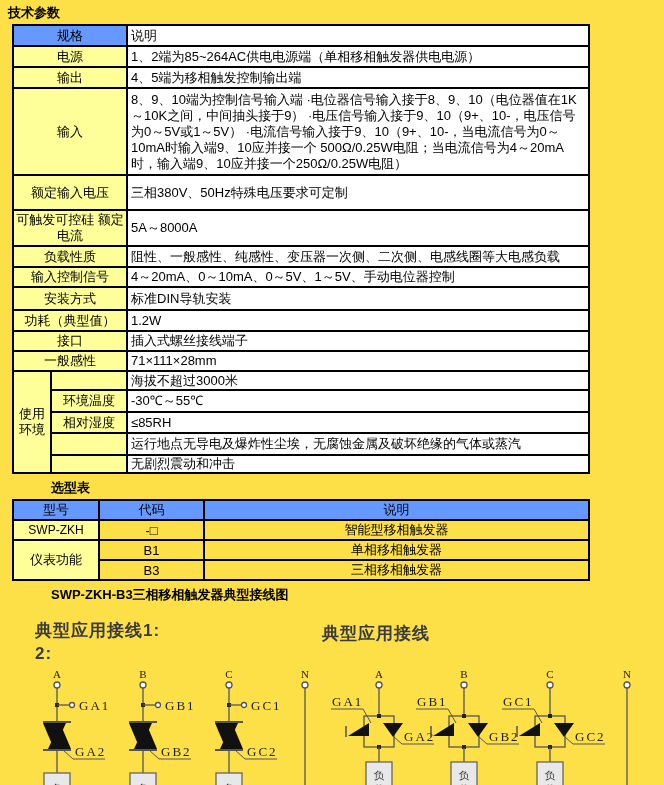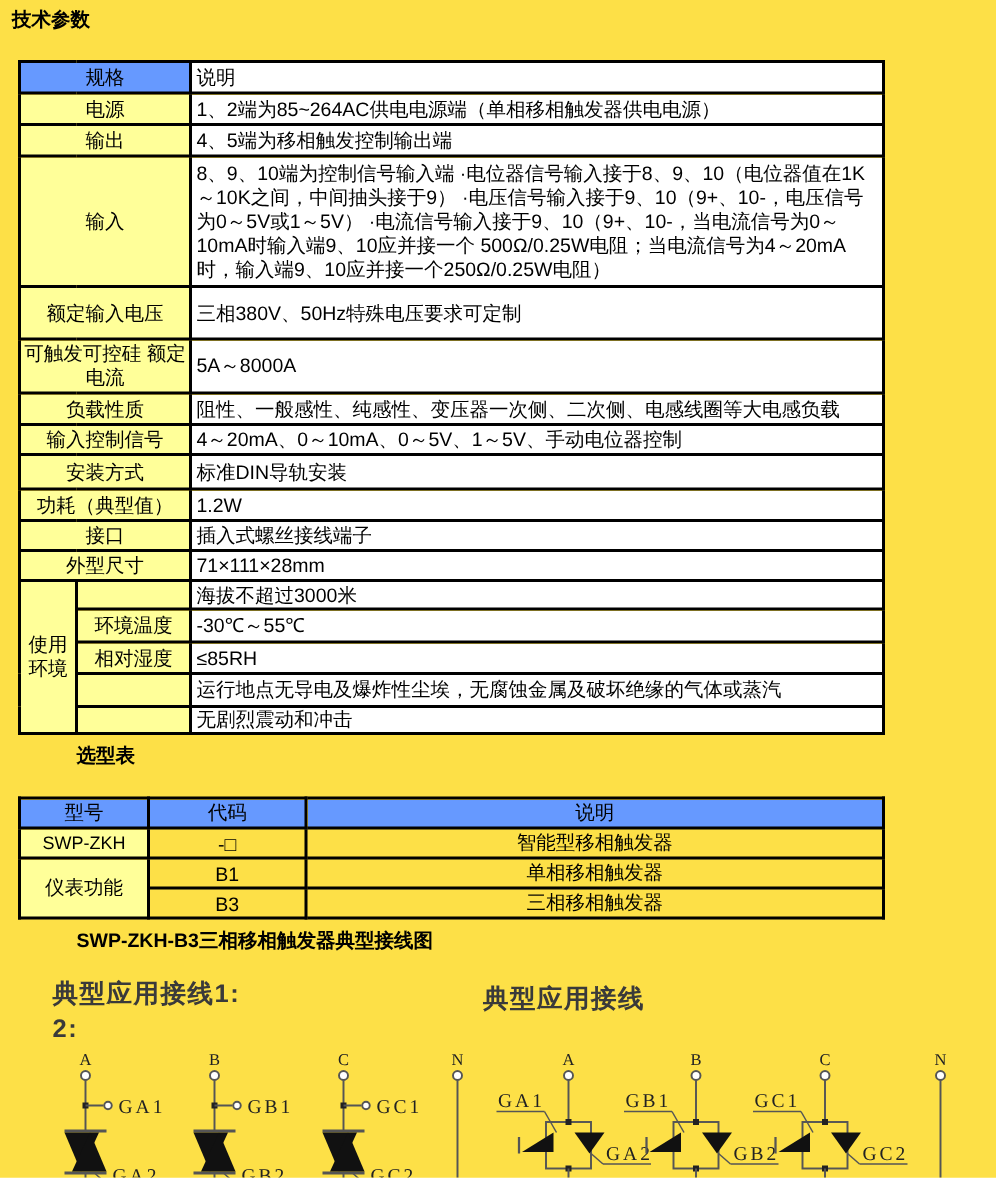--- a/index.html
+++ b/index.html
@@ -1,21 +1,21 @@
 <!DOCTYPE html>
 <html><head>
 <meta charset="utf-8">
 <style>
   * { margin:0; padding:0; box-sizing:border-box; }
   body { background:#fff; font-family:"Liberation Sans", sans-serif; }
   .page { position:relative; width:664px; height:785px; background:#fde047; overflow:hidden; }
   .doc-title { font-size:13px; font-weight:bold; color:#000; padding:4px 0 2px 8px; }
   .doc-title.sub { padding-left:3px;margin-left:48px; }
   table { border-collapse:collapse; table-layout:fixed; margin-left:12px; width:576px;
-          font-size:13px; color:#000;margin-top:16px; }
+          font-size:13px; color:#000; }
   td, th { border:2px solid #000; vertical-align:middle; overflow:hidden; }
   .hdr { background:#6699ff; font-weight:normal; }
   .lbl { background:#ffff99; text-align:center; }
   .ctr { text-align:center; }
   .cnt { background:#fff; text-align:left; padding:0 3px; }
   .t1 .cnt { line-height:16px; }
   .multiline { line-height:17px; padding:2px 3px; }
   .diagram-area { position:relative; width:664px; height:235px; }
   .cap { position:absolute; font-size:17px; color:#3a3a3a; letter-spacing:1px; white-space:nowrap;font-weight:bold; }
   svg text { fill:#222; }
@@ -75,21 +75,21 @@
     </tr>
     <tr style="height:21px">
       <td colspan="2" class="lbl">功耗（典型值）</td>
       <td class="cnt">1.2W</td>
     </tr>
     <tr style="height:20px">
       <td colspan="2" class="lbl">接口</td>
       <td class="cnt">插入式螺丝接线端子</td>
     </tr>
     <tr style="height:19px">
-      <td colspan="2" class="lbl">外型尺寸</td>
+      <td colspan="2" class="lbl">一般感性</td>
       <td class="cnt">71×111×28mm</td>
     </tr>
     <tr style="height:19px">
       <td rowspan="5" class="lbl" style="line-height:16px">使用环境</td>
       <td class="lbl"></td>
       <td class="cnt">海拔不超过3000米</td>
     </tr>
     <tr style="height:22px">
       <td class="lbl">环境温度</td>
       <td class="cnt">-30℃～55℃</td>

